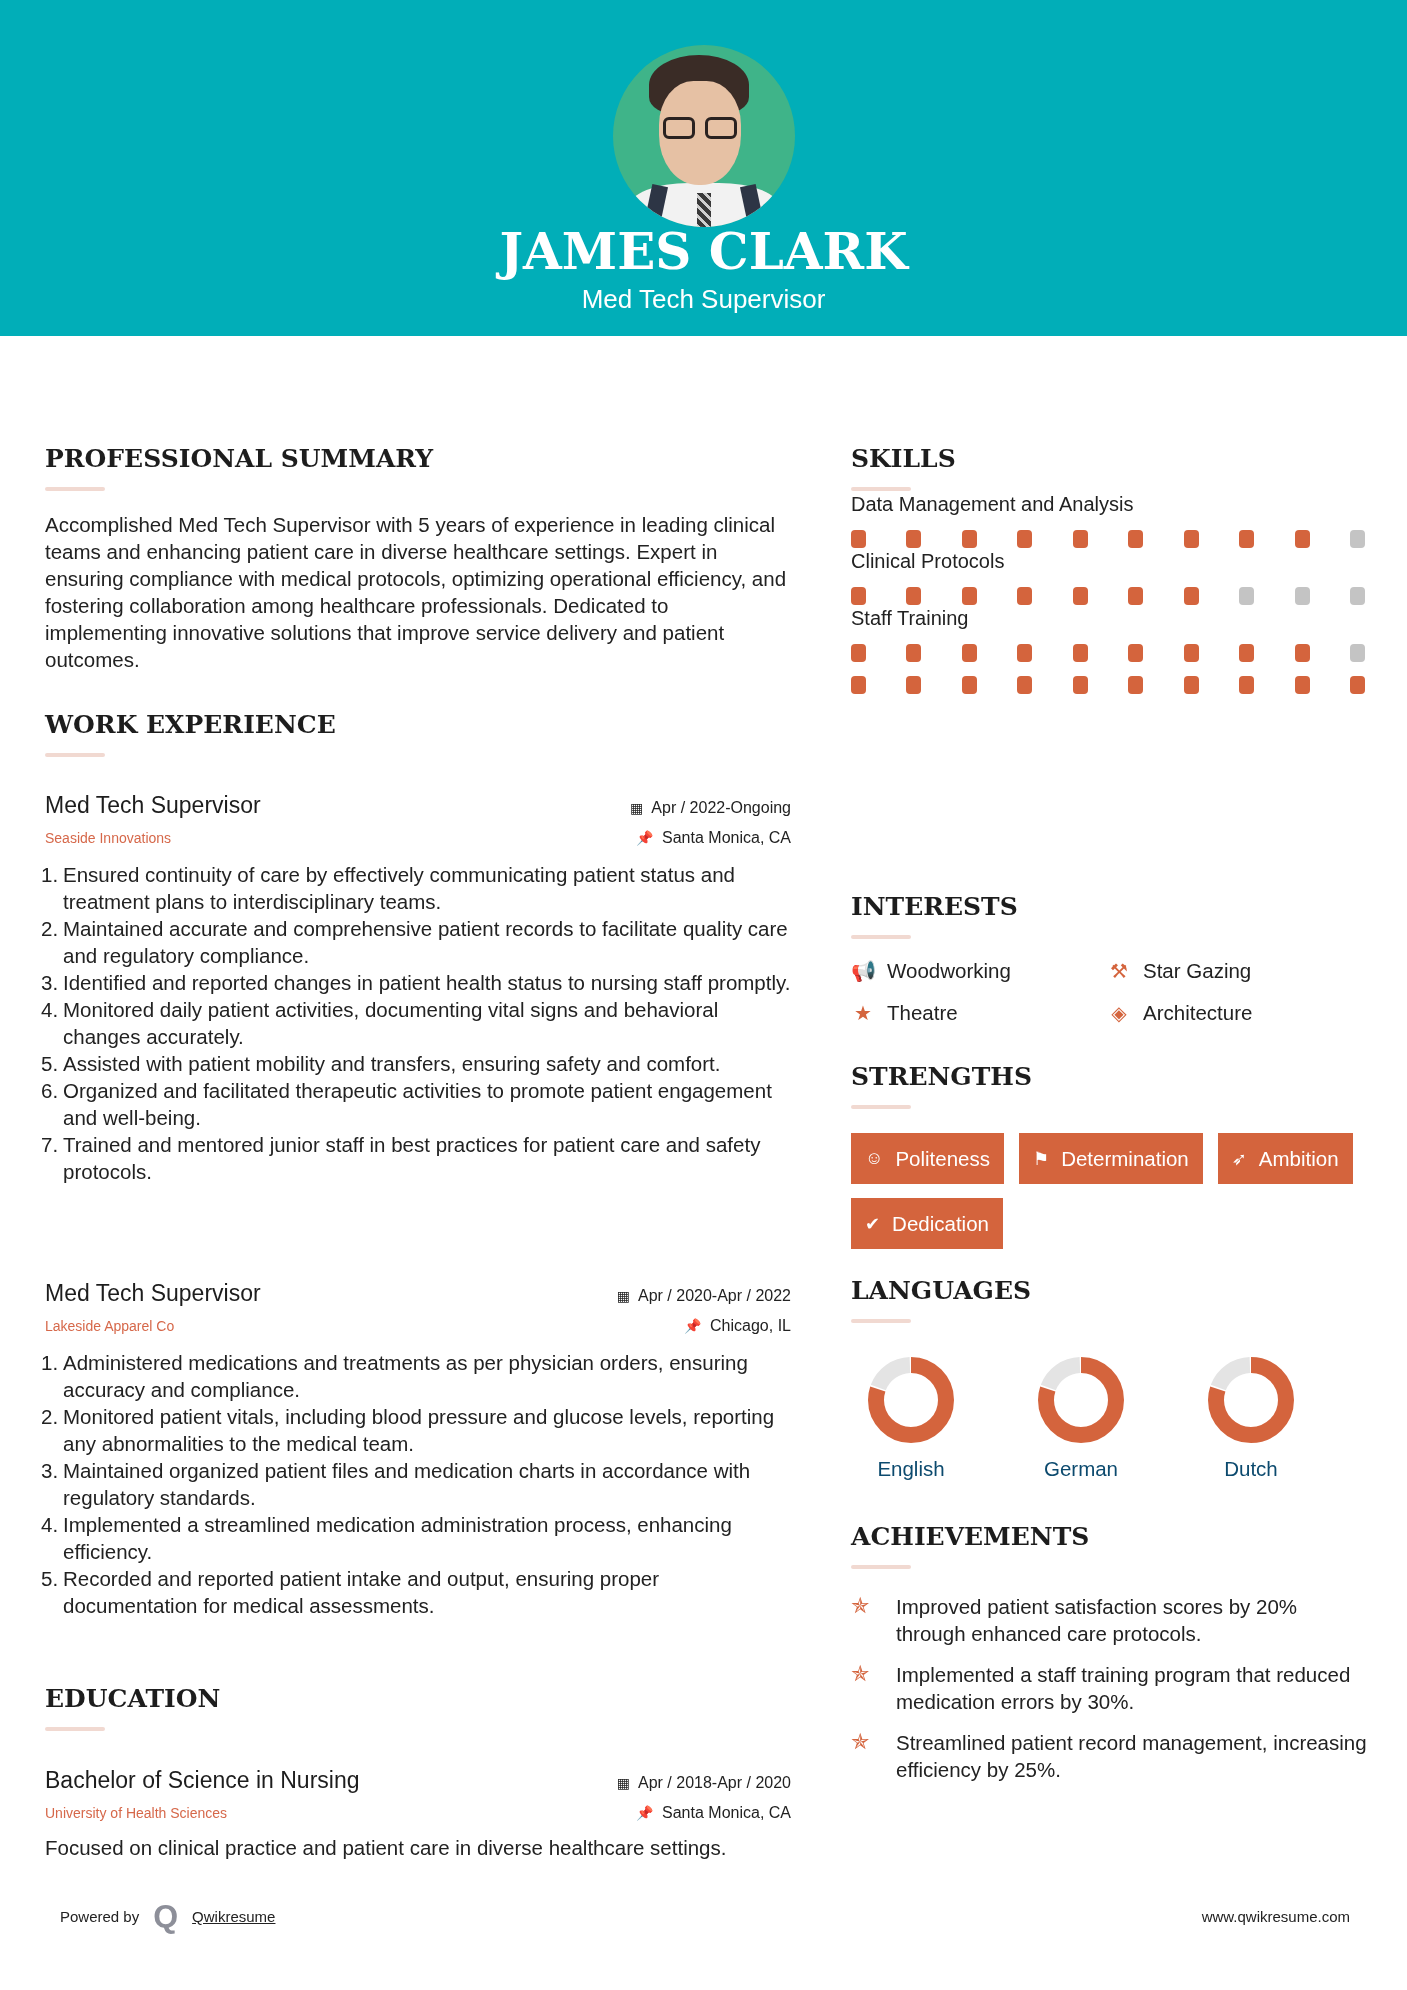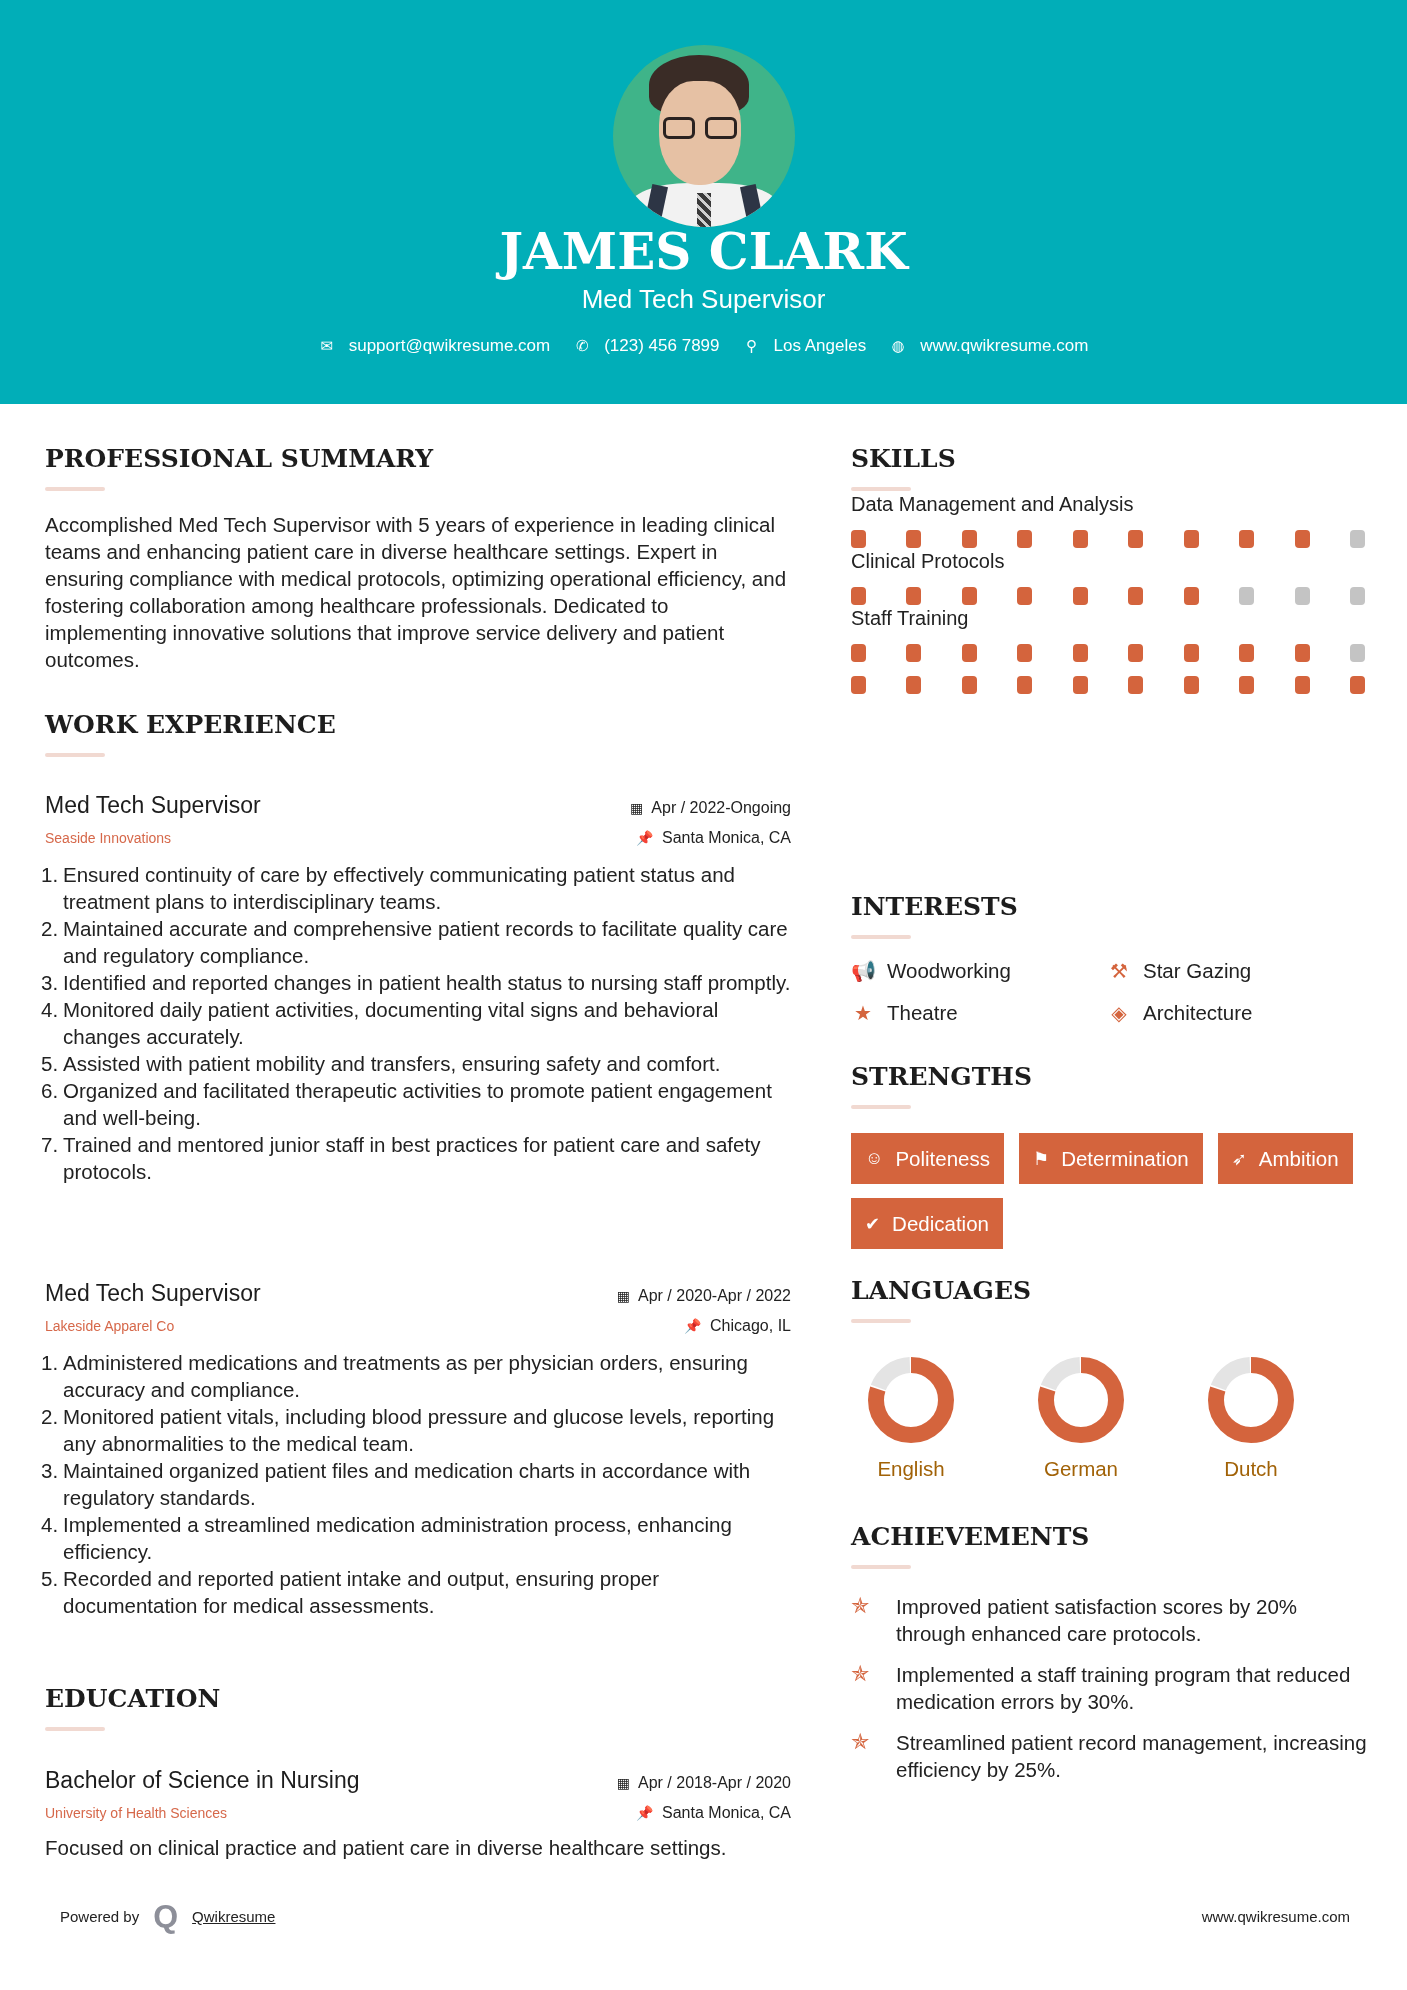--- a/index.html
+++ b/index.html
@@ -1,19 +1,19 @@
 <!DOCTYPE html>
 <html><head>
 <meta charset="utf-8">
 <style>
   * { box-sizing: border-box; margin: 0; padding: 0; }
   html, body { width: 1407px; height: 1990px; background: #ffffff; }
   body { font-family: "DejaVu Sans", sans-serif; color: #222; position: relative; overflow: hidden; }
 
-  .header { position: absolute; left: 0; top: 0; width: 1407px; height: 404px; background: #01aeb8; text-align: center; color: #fff; }
+  .header { position: absolute; left: 0; top: 0; width: 1407px; height: 336px; background: #01aeb8; text-align: center; color: #fff; }
   .avatar { position: absolute; left: 613px; top: 45px; width: 182px; height: 182px; border-radius: 50%; background: #3fb489; overflow: hidden; }
   .avatar .hair { position: absolute; left: 36px; top: 10px; width: 100px; height: 60px; background: #3a2c26; border-radius: 50% 50% 30% 30%; }
   .avatar .face { position: absolute; left: 46px; top: 36px; width: 82px; height: 104px; background: #e6c1a4; border-radius: 42% 42% 48% 48%; }
   .avatar .glasses { position: absolute; left: 50px; top: 72px; width: 74px; height: 24px; }
   .avatar .glasses span { position: absolute; top: 0; width: 32px; height: 22px; border: 3px solid #2a2220; border-radius: 6px; }
   .avatar .glasses span:first-child { left: 0; } .avatar .glasses span:last-child { right: 0; }
   .avatar .shirt { position: absolute; left: 16px; top: 138px; width: 150px; height: 60px; background: #f2f2f2; border-radius: 40% 40% 0 0; }
   .avatar .strapL, .avatar .strapR { position: absolute; top: 140px; width: 16px; height: 50px; background: #2d3545; }
   .avatar .strapL { left: 34px; transform: rotate(12deg); } .avatar .strapR { right: 34px; transform: rotate(-12deg); }
   .avatar .tie { position: absolute; left: 84px; top: 148px; width: 14px; height: 40px; background: repeating-linear-gradient(45deg,#3a3a3a 0 4px,#cfcfcf 4px 7px); }
@@ -54,21 +54,21 @@
   .interest { display: flex; align-items: center; font-family: "Liberation Sans", sans-serif; font-size: 20.5px; color: #222; }
   .interest .ic { width: 24px; color: #d4643d; font-size: 20px; margin-right: 12px; text-align: center; }
 
   .badges { display: flex; flex-wrap: wrap; gap: 14px 15px; margin-top: 24px; width: 516px; }
   .badge { background: #d4643d; color: #fff; font-family: "Liberation Sans", sans-serif; font-size: 20.5px; height: 51px; padding: 0 14px; display: flex; align-items: center; }
   .badge .ic { margin-right: 12px; font-size: 18px; }
 
   .langs { display: flex; margin-top: 34px; }
   .lang { width: 170px; text-align: center; }
   .lang svg { display: block; margin: 0 0 0 17px; }
-  .lang .lname { font-family: "Liberation Sans", sans-serif; font-size: 20.5px; color: #a16207; margin-top: 14px; width: 120px; }
+  .lang .lname { font-family: "Liberation Sans", sans-serif; font-size: 20.5px; color: #0c4a6e; margin-top: 14px; width: 120px; }
 
   .ach { display: flex; margin-top: 14px; }
   .ach:first-of-type { margin-top: 24px; }
   .ach .ic { width: 45px; color: #d4643d; font-size: 22px; flex-shrink: 0; }
   .ach .txt { font-family: "Liberation Sans", sans-serif; font-size: 20.5px; line-height: 27px; color: #222; }
 
   .footer { position: absolute; top: 1898px; left: 60px; width: 1290px; display: flex; justify-content: space-between; align-items: center; font-family: "Liberation Sans", sans-serif; font-size: 15px; color: #222; }
   .footer .left { display: flex; align-items: center; }
   .footer .qlogo { margin: 0 14px; font-size: 32px; color: #8d8f99; font-weight: bold; }
   .footer a { color: #222; text-decoration: underline; }

